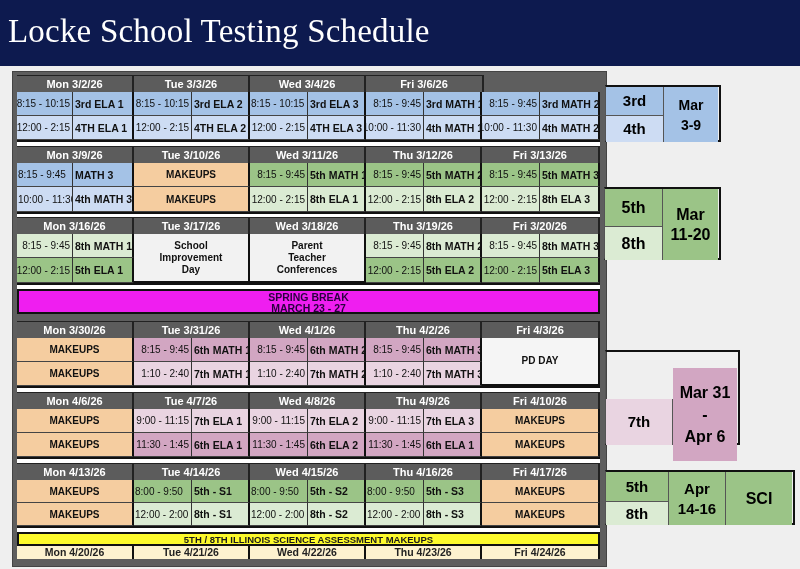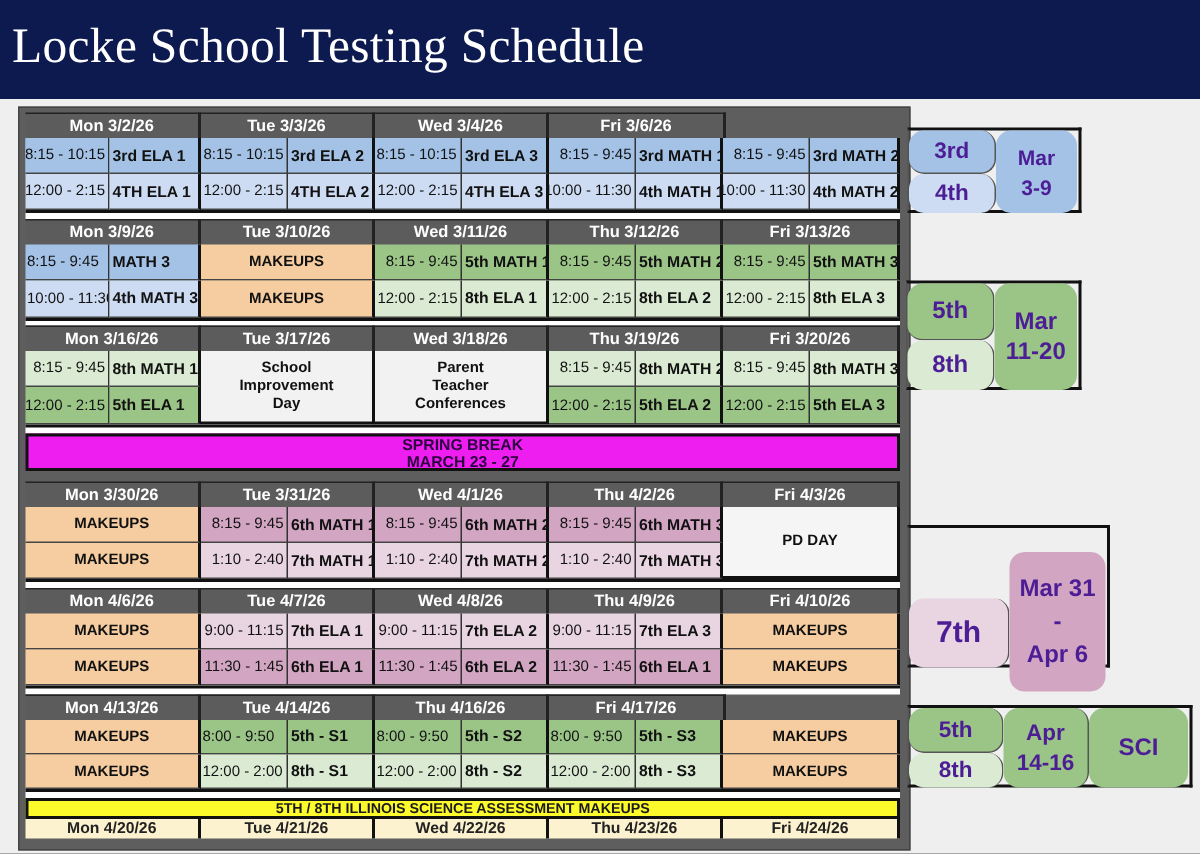--- a/index.html
+++ b/index.html
@@ -34,21 +34,21 @@
   .c-white { background:#f5f5f5; }
   .band { position:absolute; left:0; width:583px; box-sizing:border-box; text-align:center; font-weight:bold;
           border:2px solid #111; }
   .spring { top:214px; height:25px; background:#ef1ef0; color:#2a0040; font-size:10.5px; line-height:11px; padding-top:1px; }
   .sci { top:457px; height:14px; background:#fdfa2c; color:#1a1a1a; font-size:9.5px; line-height:11px; }
   .lastrow { position:absolute; left:0; top:471px; height:13px; width:583px; display:flex; }
   .lastrow .hd { background:#fdf2cf; color:#222; font-weight:bold; font-size:10.5px; text-align:center; line-height:13px;
                  box-sizing:border-box; border-right:2px solid #111; }
   .legend { position:absolute; box-sizing:border-box; border:2px solid #111; border-left:1px solid #555; }
   .legend .lc { position:absolute; box-sizing:border-box; display:flex; align-items:center; justify-content:center;
-                font-weight:bold; color:#4c1d95; text-align:center; line-height:20px;border-radius:10px; }
+                font-weight:bold; color:#000000; text-align:center; line-height:20px; }
 </style>
 </head>
 <body>
 
 <div class="header">
   <div class="title">Locke School Testing Schedule</div>
 </div>
 
 <div class="sheet"></div>
 
@@ -215,20 +215,21 @@
       <div class="cell test c-mauve dayend" style="width:58px">6th ELA 1</div>
       <div class="cell full c-peach dayend" style="width:118px">MAKEUPS</div>
     </div>
     <div class="spacer" style="top:65px"></div>
   </div>
 
   <div class="week" style="top:388px">
     <div class="wk-head">
       <div class="hd" style="width:117px">Mon 4/13/26</div>
       <div class="hd" style="width:116px">Tue 4/14/26</div>
+      <div class="hd" style="width:116px">Wed 4/15/26</div>
       <div class="hd" style="width:116px">Thu 4/16/26</div>
       <div class="hd" style="width:118px">Fri 4/17/26</div>
     </div>
     <div class="row" style="top:17px;height:23px">
       <div class="cell full c-peach dayend" style="width:117px">MAKEUPS</div>
       <div class="cell time left c-green" style="width:58px">8:00 - 9:50</div>
       <div class="cell test c-green dayend" style="width:58px">5th - S1</div>
       <div class="cell time left c-green" style="width:58px">8:00 - 9:50</div>
       <div class="cell test c-green dayend" style="width:58px">5th - S2</div>
       <div class="cell time left c-green" style="width:58px">8:00 - 9:50</div>
@@ -271,21 +272,21 @@
 <div class="legend" style="left:604px;top:187px;width:117px;height:73px;">
   <div class="lc c-green" style="left:0;top:0;width:58px;height:38px;font-size:16px;border-right:1px solid #555;border-bottom:1px solid #555">5th</div>
   <div class="lc c-lgreen" style="left:0;top:38px;width:58px;height:33px;font-size:16px;border-right:1px solid #555">8th</div>
   <div class="lc c-green" style="left:58px;top:0;width:55px;height:71px;font-size:16px;flex-direction:column">
     <span>Mar</span>
     <span>11-20</span>
   </div>
 </div>
 
 <div class="legend" style="left:605px;top:350px;width:135px;height:95px;">
-  <div class="lc c-lmauve" style="left:0;top:47px;width:67px;height:46px;font-size:20px;border-right:1px solid #555">7th</div>
+  <div class="lc c-lmauve" style="left:0;top:47px;width:67px;height:46px;font-size:15px;border-right:1px solid #555">7th</div>
   <div class="lc c-mauve" style="left:67px;top:16px;width:64px;height:93px;font-size:16px;flex-direction:column;line-height:22px">
     <span>Mar 31</span>
     <span>-</span>
     <span>Apr 6</span>
   </div>
 </div>
 
 <div class="legend" style="left:605px;top:470px;width:190px;height:55px;">
   <div class="lc c-green" style="left:0;top:0;width:63px;height:30px;font-size:15px;border-right:1px solid #555;border-bottom:1px solid #555">5th</div>
   <div class="lc c-lgreen" style="left:0;top:30px;width:63px;height:23px;font-size:15px;border-right:1px solid #555">8th</div>

